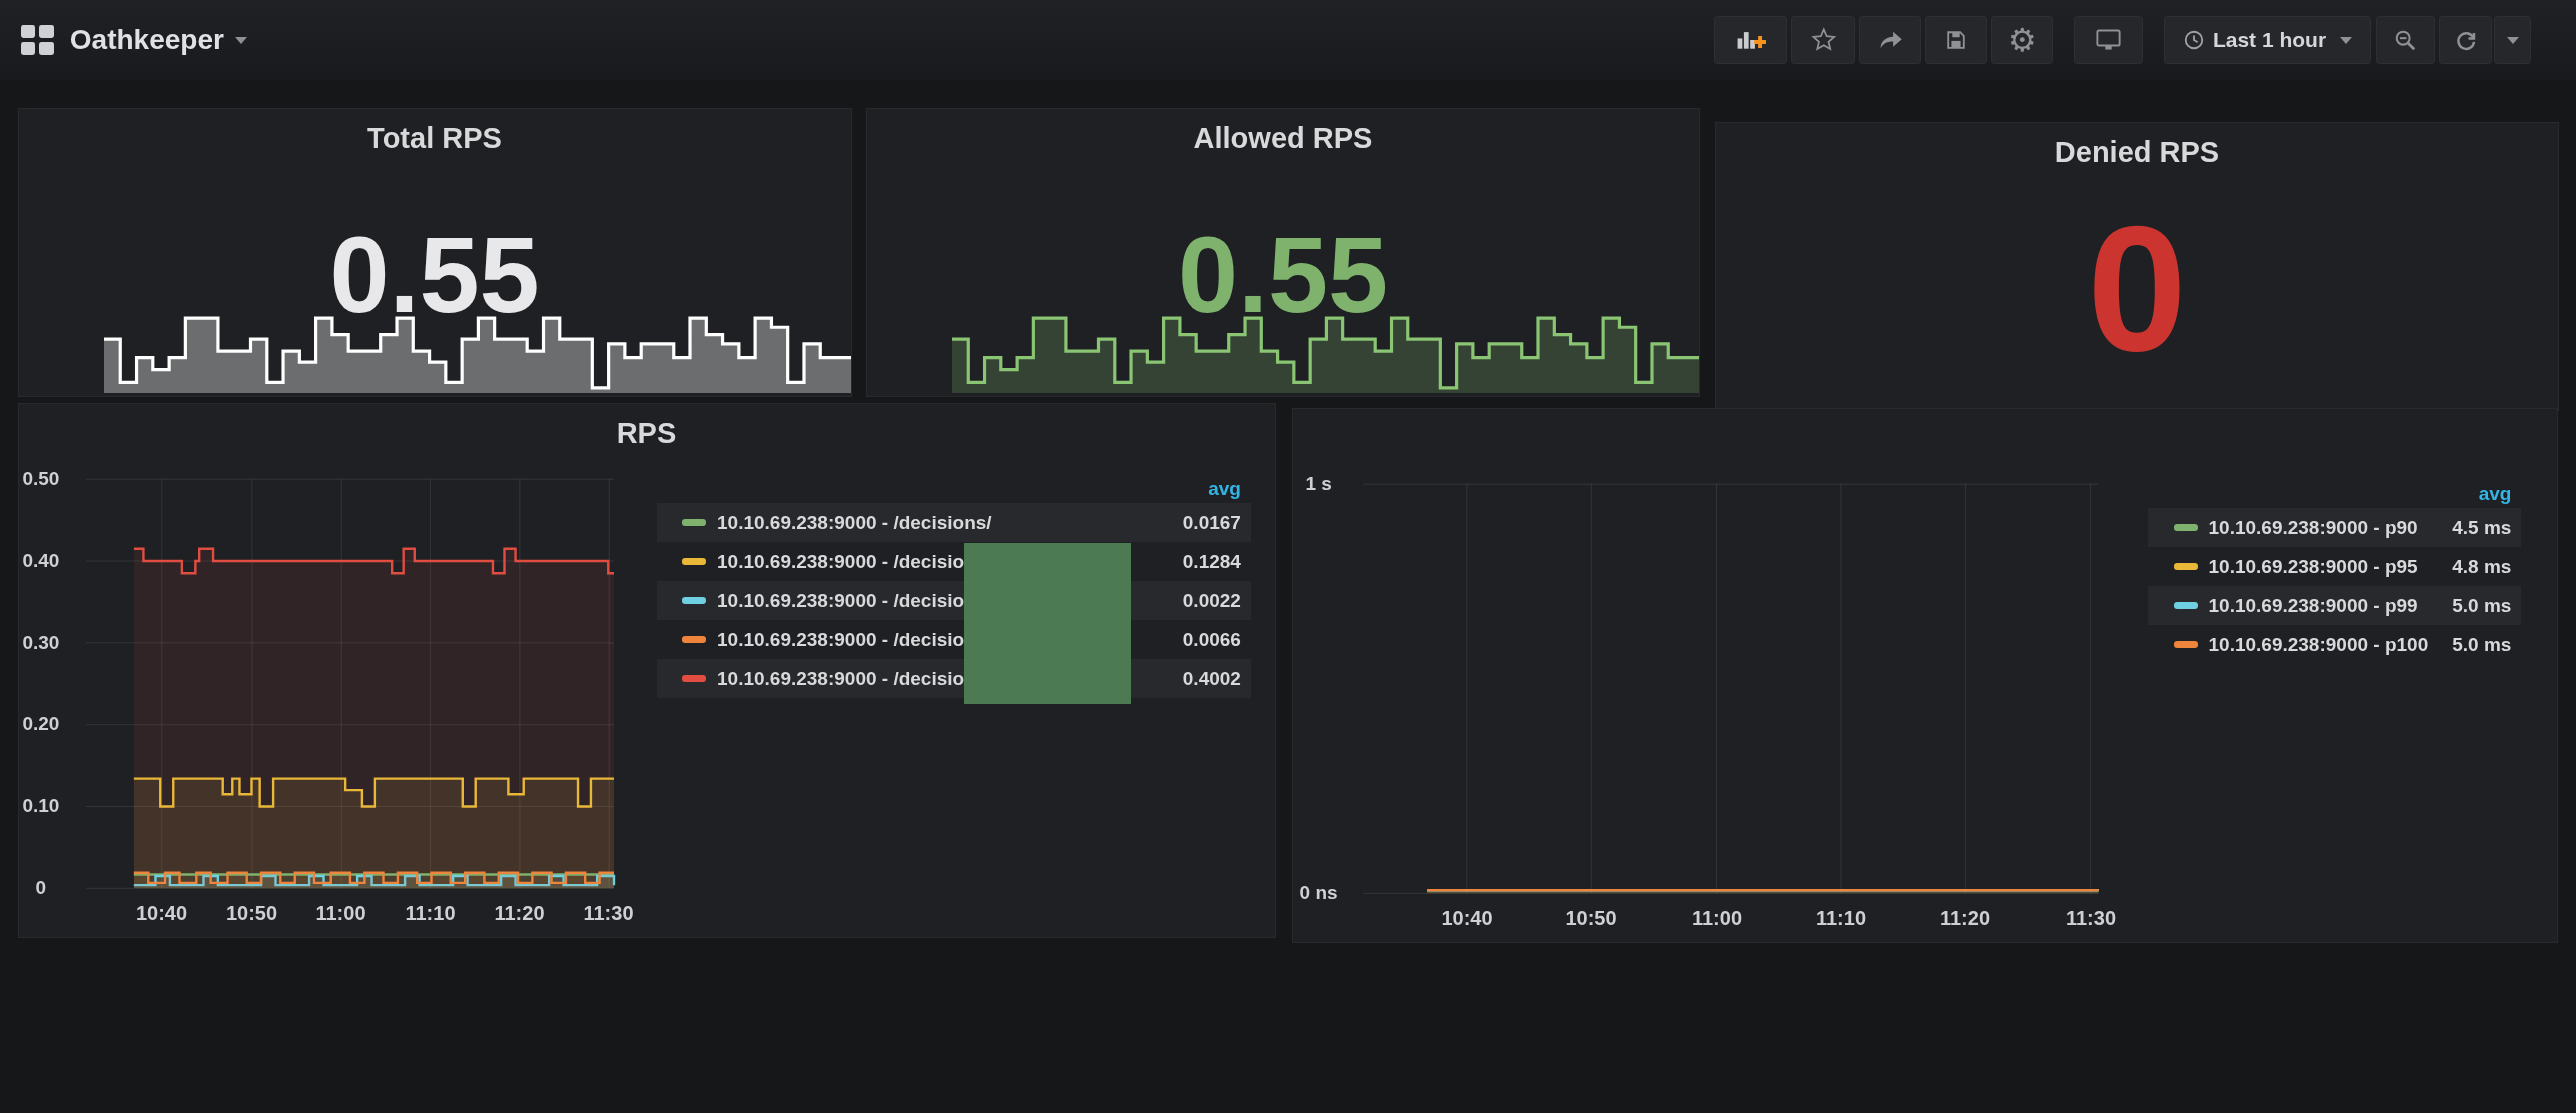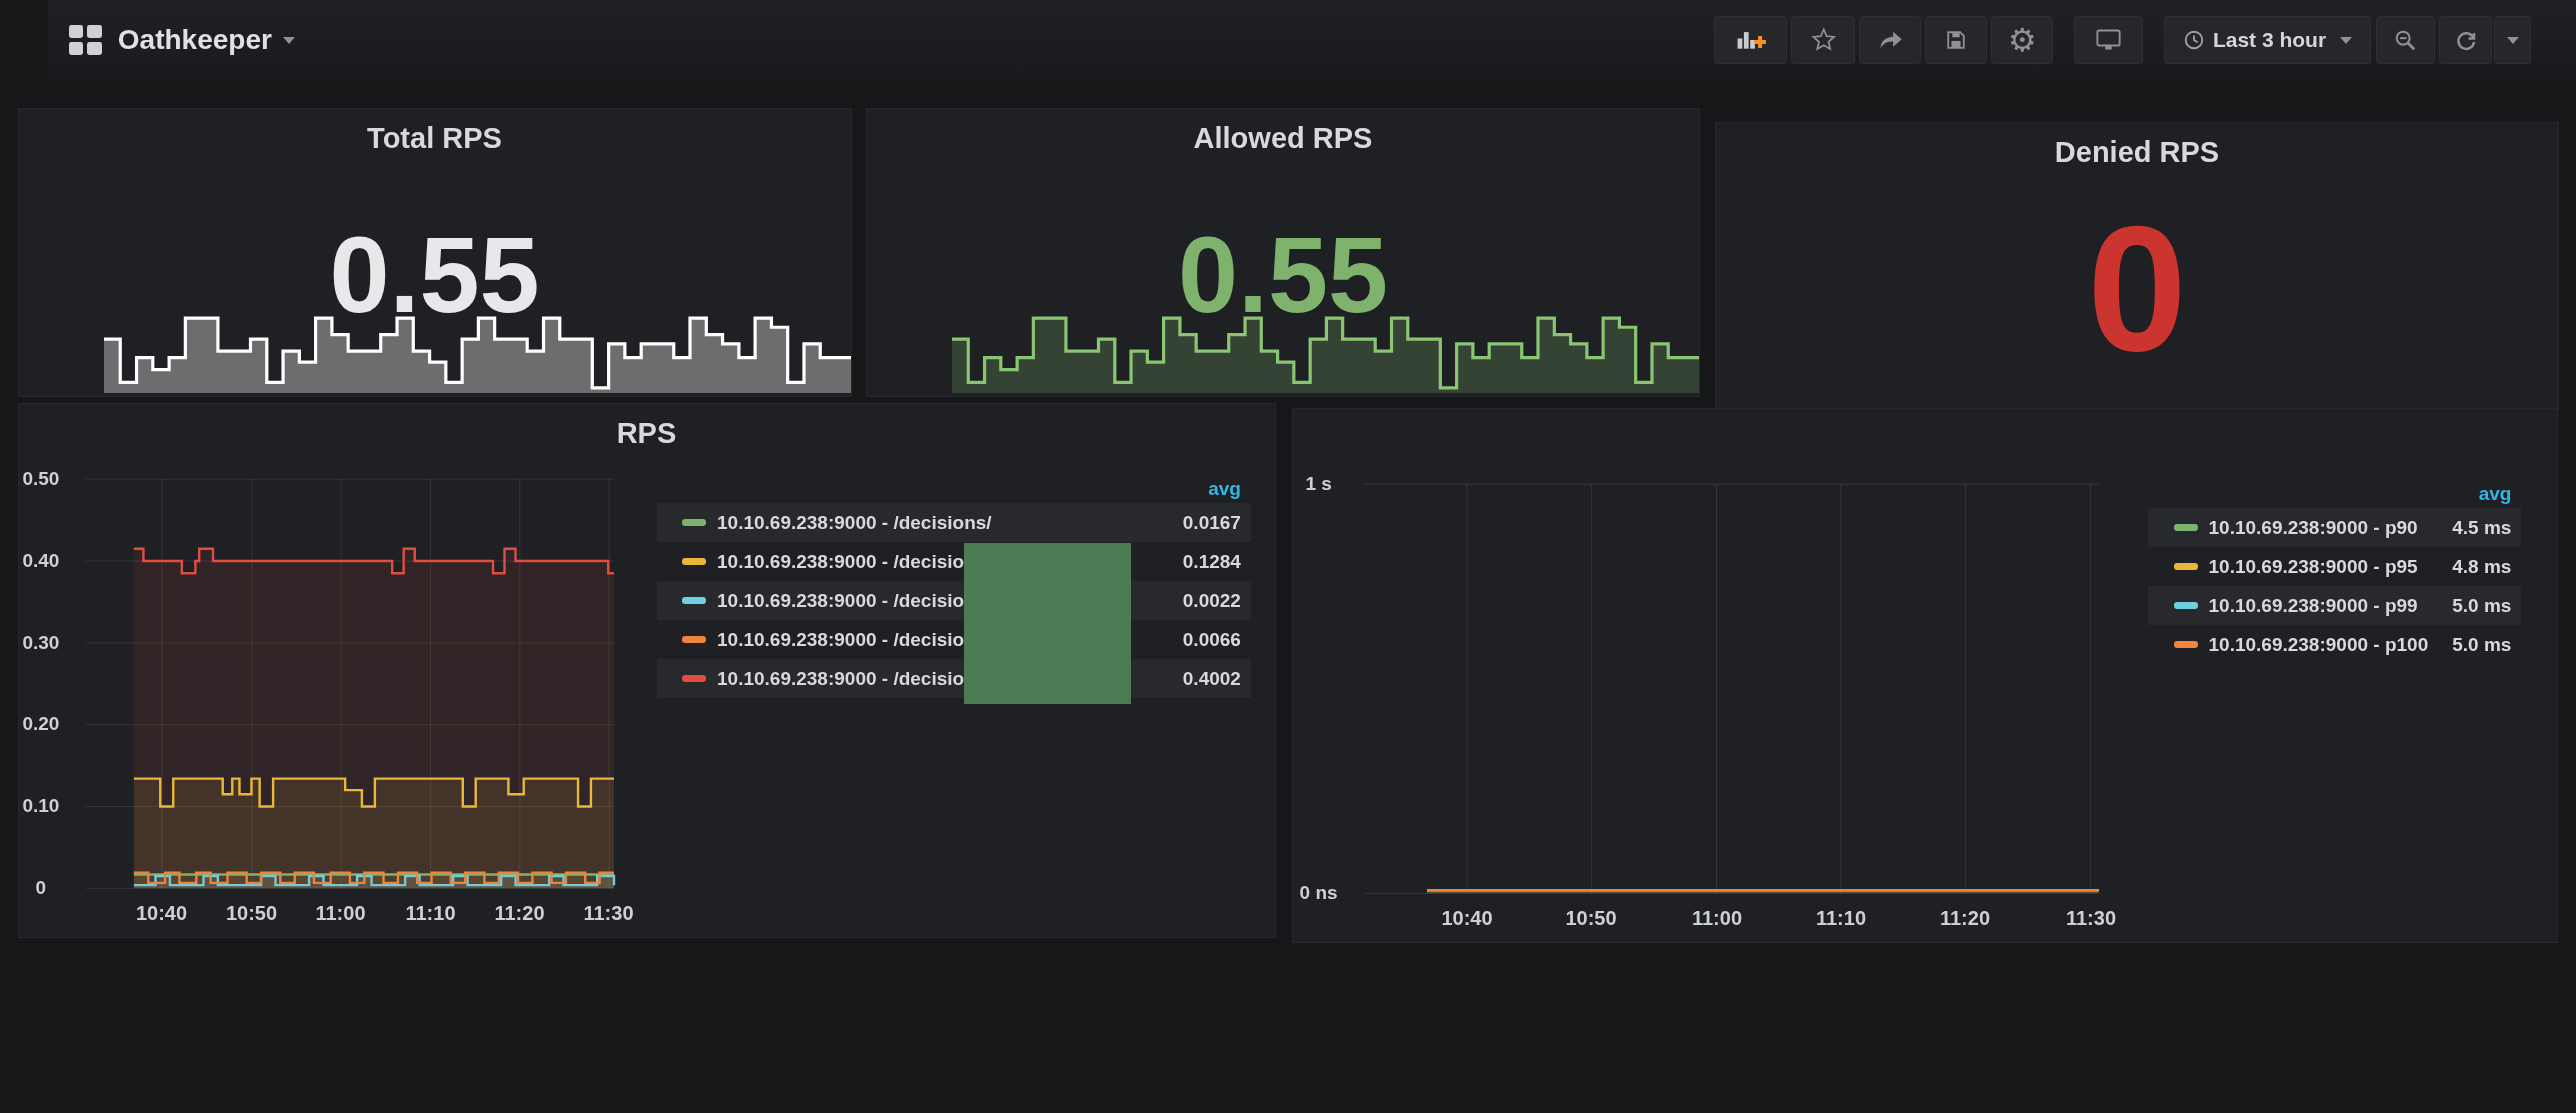--- a/index.html
+++ b/index.html
@@ -3,21 +3,21 @@
 <meta charset="utf-8">
 <style>
   * { box-sizing: border-box; margin: 0; padding: 0; }
   html,body { background:#101114; }
   .screen{ position:relative; width:2576px; height:1113px; background:#161719;
     font-family:"Liberation Sans","DejaVu Sans",sans-serif; color:#d8d9da; overflow:hidden; }
 
   
   header{ position:absolute; top:0; left:0; right:0; height:80px;
     background:linear-gradient(#202124,#191a1d); display:flex; align-items:center;
-    justify-content:space-between; padding:0 45px 0 21px;margin-left:48px; }
+    justify-content:space-between; padding:0 45px 0 21px; }
   .h-left{ display:flex; align-items:center; }
   .grid-ic{ display:grid; grid-template-columns:14.4px 14.4px; grid-template-rows:12.8px 12.8px;
     gap:4px; margin-right:16px; cursor:pointer; }
   .grid-ic i{ background:#cfd1d5; border-radius:2.4px; }
   .dash-title{ font-size:28px; font-weight:600; color:#e0e1e4; cursor:pointer; }
   .caret{ width:0; height:0; border-left:6.4px solid transparent; border-right:6.4px solid transparent;
     border-top:7.2px solid #8f9194; margin-left:11px; }
   .h-right{ display:flex; align-items:center; }
   .tbtn{ display:flex; align-items:center; justify-content:center; height:48px;
     background:#26272b; border:0.8px solid #2e2f33; border-radius:3.2px; margin-left:4px; cursor:pointer; }
@@ -109,21 +109,21 @@
         <svg width="27" height="24" viewBox="0 0 34 30">
           <rect x="3" y="3" width="28" height="19" rx="2" fill="none" stroke="#8f9194" stroke-width="2.4"></rect>
           <rect x="13" y="22" width="8" height="5" fill="#8f9194"></rect>
         </svg>
       </button>
       <button class="tbtn wtime">
         <svg width="22" height="22" viewBox="0 0 24 24">
           <circle cx="12" cy="12" r="9" fill="none" stroke="#9fa1a5" stroke-width="2"></circle>
           <path d="M12 7v5l4 2.5" fill="none" stroke="#9fa1a5" stroke-width="2"></path>
         </svg>
-        <span class="time-label">Last 3 hour</span>
+        <span class="time-label">Last 1 hour</span>
         <span class="caret"></span>
       </button>
       <button class="tbtn w74">
         <svg width="24" height="24" viewBox="0 0 26 26">
           <circle cx="11" cy="11" r="7" fill="none" stroke="#8f9194" stroke-width="2.2"></circle>
           <line x1="16.2" y1="16.2" x2="23" y2="23" stroke="#8f9194" stroke-width="3"></line>
           <line x1="7.5" y1="11" x2="14.5" y2="11" stroke="#8f9194" stroke-width="2.2"></line>
         </svg>
       </button>
       <button class="tbtn w66">

